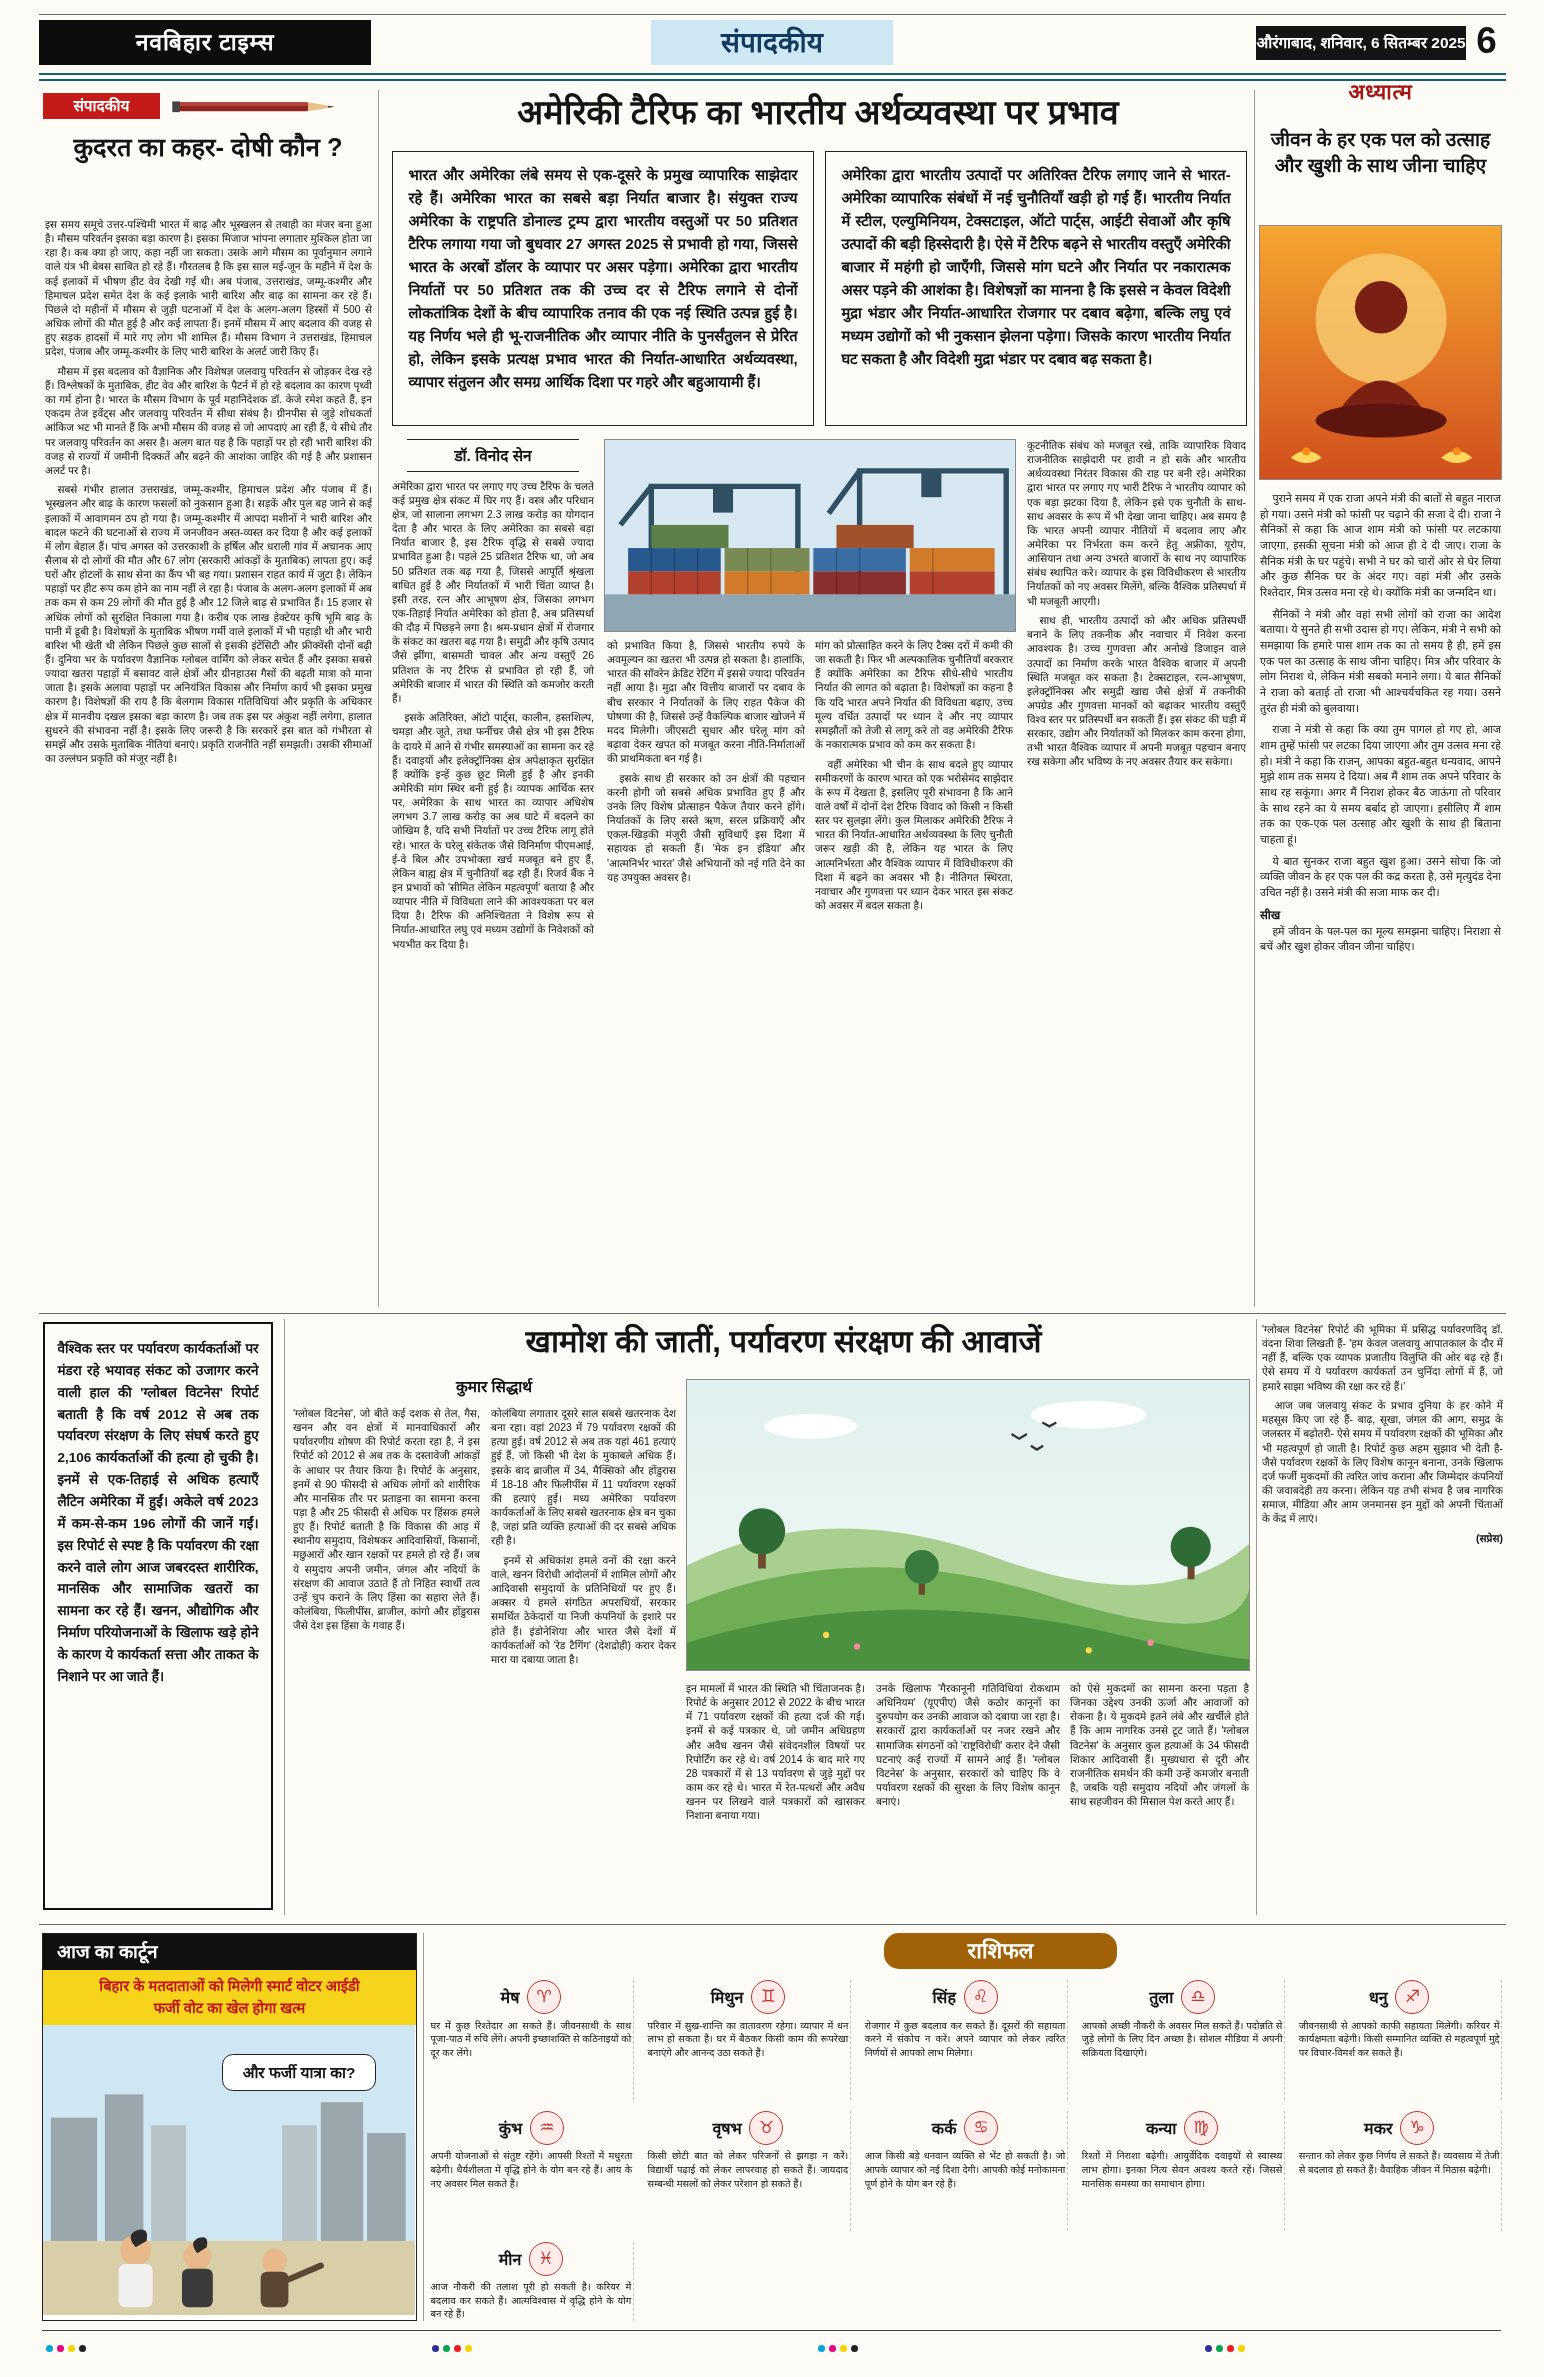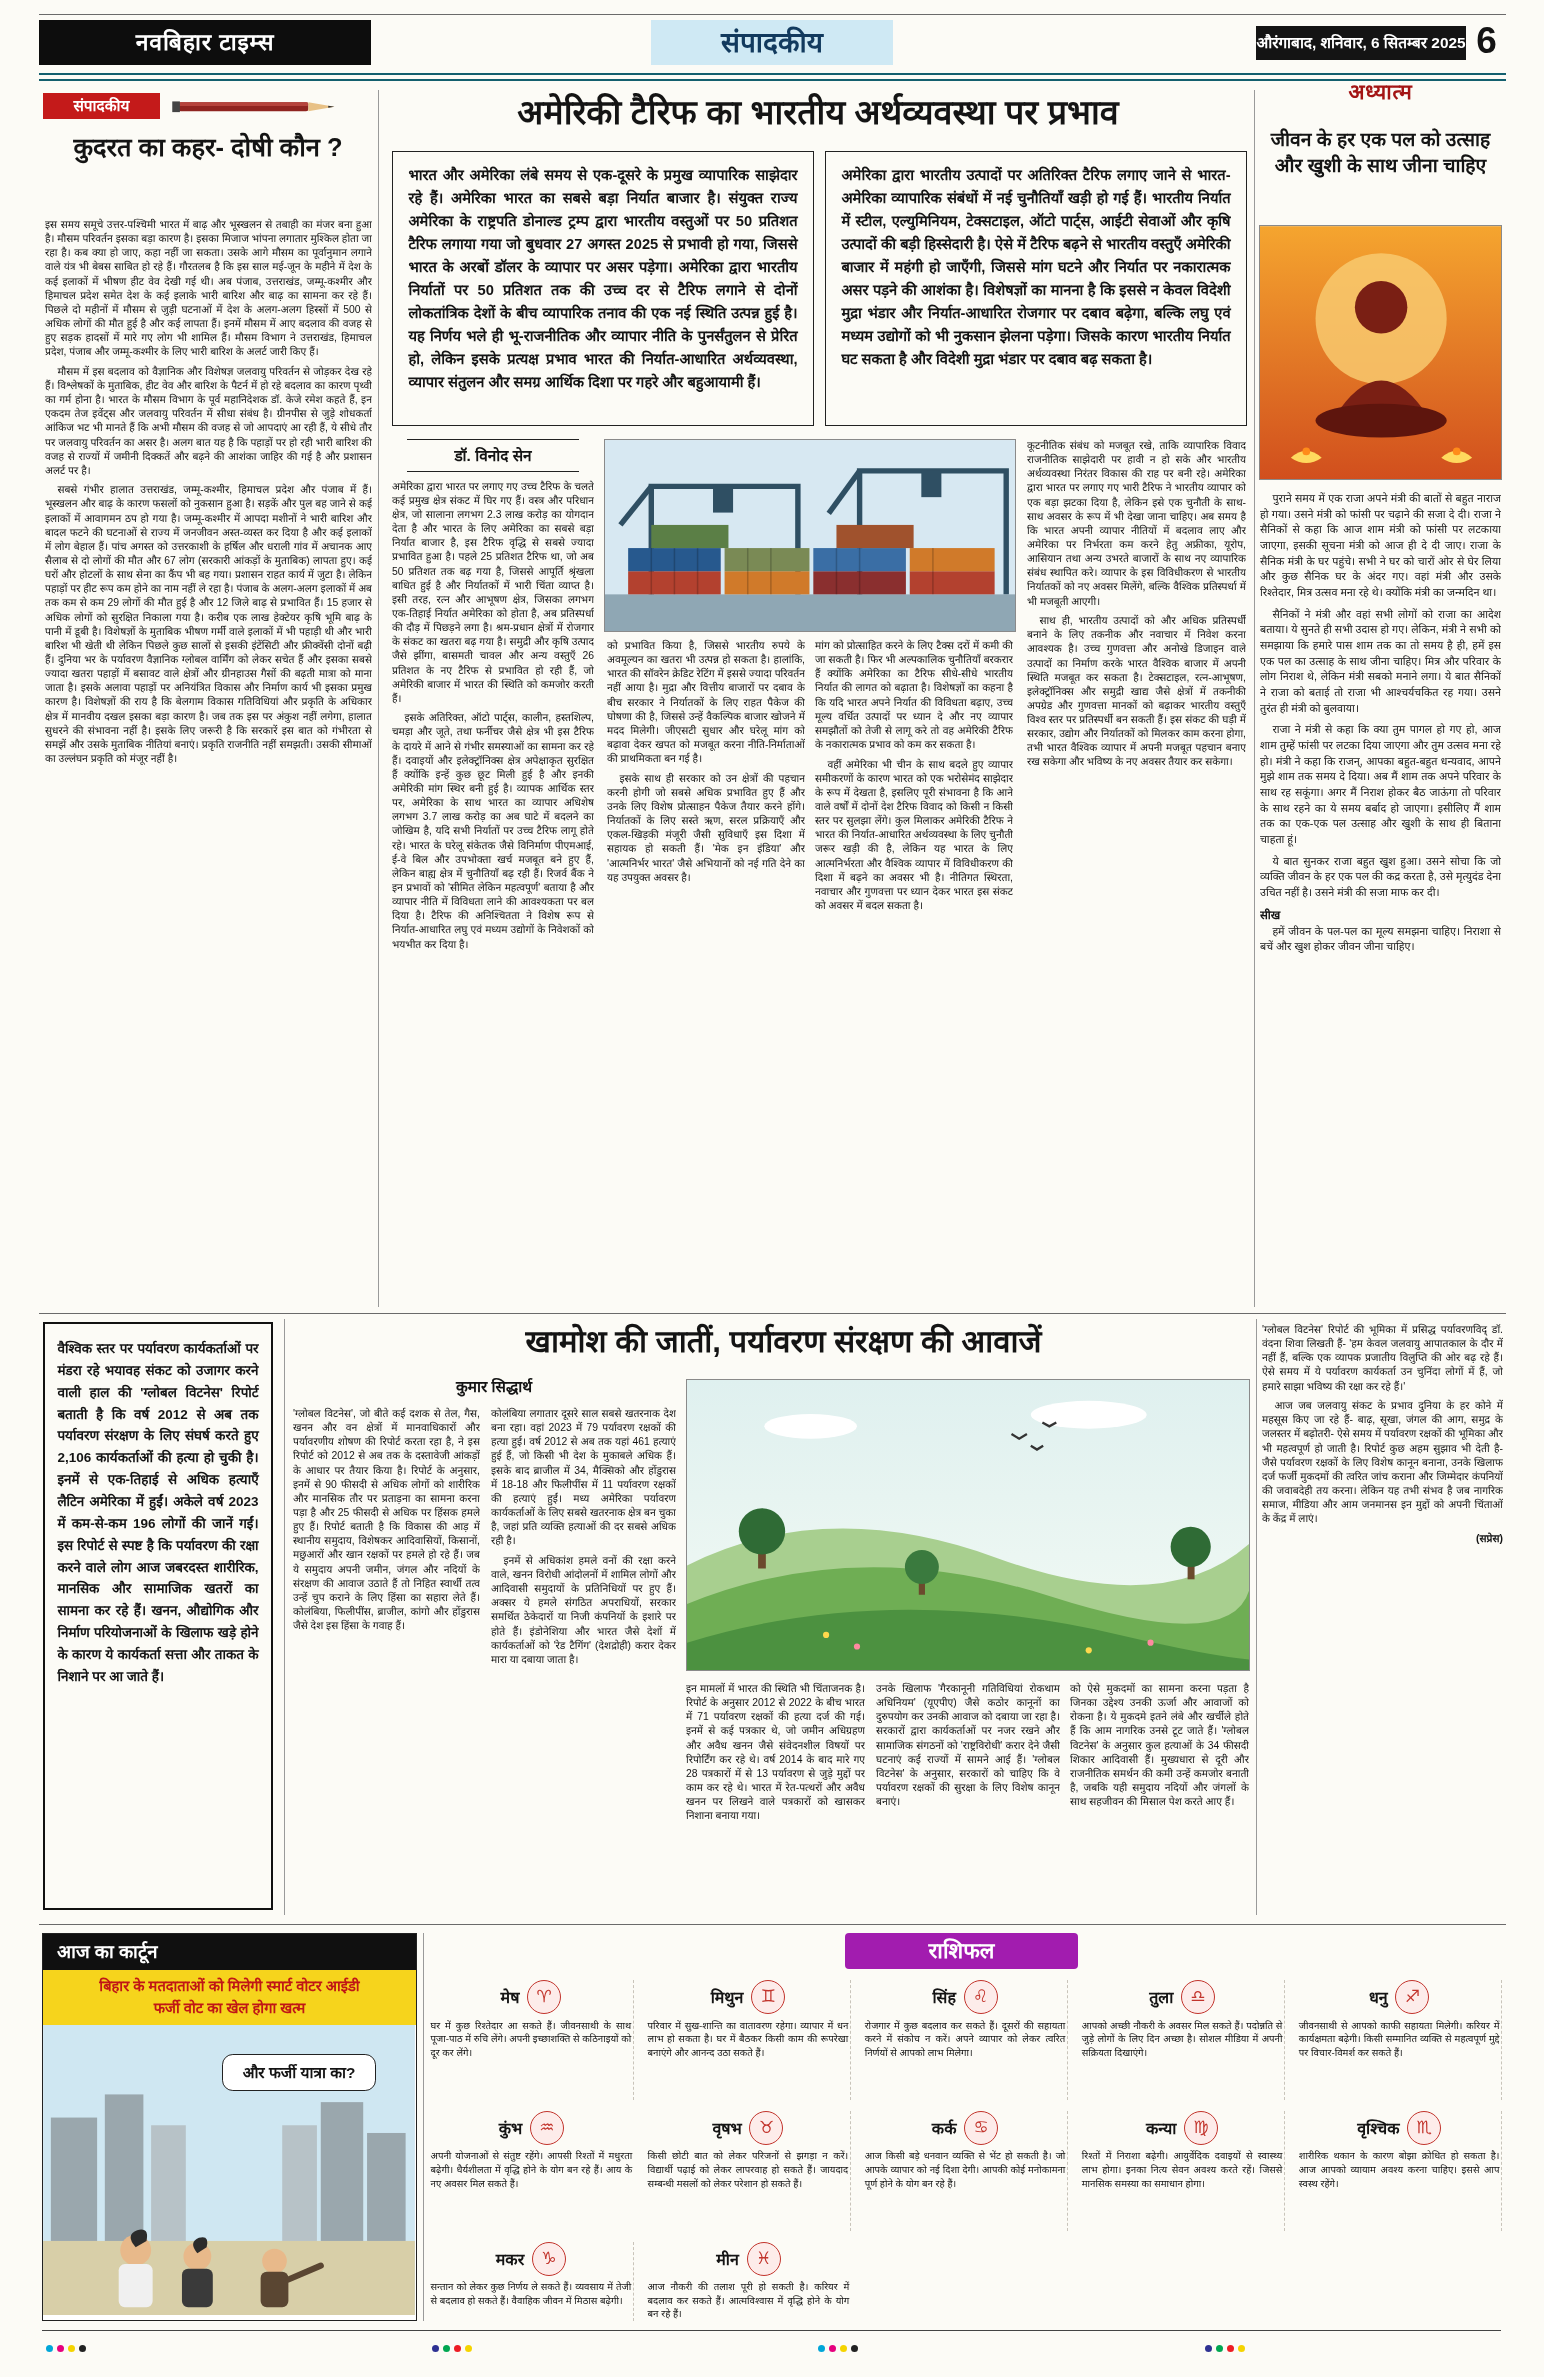--- a/index.html
+++ b/index.html
@@ -42,21 +42,21 @@
   .env-headline { font-size:31px; font-weight:bold; text-align:center; line-height:1.2; }
   .env-byline { font-size:15.4px; font-weight:bold; text-align:center; }
 
   .img-frame { border:0.8px solid #8a8a8a; overflow:hidden; background:#dfe8ee; }
 
   .cartoon-box { border:1.5px solid #222; overflow:hidden; background:#fff; }
   .cartoon-header { background:#101010; color:#fff; font-size:18.5px; font-weight:bold; line-height:36px; padding-left:14px; }
   .cartoon-banner { background:#f6d41c; color:#c01616; font-weight:bold; font-size:14.7px; text-align:center; line-height:1.45; padding:6.2px 4.6px; }
   .bubble { background:#fff; border:1.5px solid #222; border-radius:10.8px; font-size:15.4px; font-weight:bold; text-align:center; line-height:1.3; padding:7.7px 6.2px; }
 
-  .rashi-header { background:#a21caf; color:#fff; font-size:21.6px; font-weight:bold; text-align:center; line-height:36px; border-radius:4px; }
+  .rashi-header { background:#a16207; color:#fff; font-size:21.6px; font-weight:bold; text-align:center; line-height:36px; border-radius:15px;margin-left:39px; }
   .z-grid { display:grid; grid-template-columns:repeat(5,1fr); grid-template-rows:repeat(2,1fr); gap:10.8px 12.4px; }
   .z-cell { overflow:hidden; padding:0 1.5px; border-right:0.8px dashed #c9c4ba; }
   .z-cell:nth-child(6n) { border-right:none; }
   .z-head { display:flex; align-items:center; justify-content:center; gap:7.7px; margin-bottom:4.6px; }
   .z-name { font-size:16px; font-weight:bold; }
   .z-icon { width:34px; height:34px; border:1.5px solid #c2342c; border-radius:50%; background:#fdecea; color:#c2342c;
             font-size:17px; text-align:center; line-height:31px; }
   .z-text { font-size:9.7px; line-height:1.4; text-align:justify; }
 
   .dot { width:7px; height:7px; border-radius:50%; display:inline-block; margin-right:3.9px; }
@@ -349,27 +349,20 @@
     </div>
     <div class="z-cell">
       <div class="z-head">
           <span class="z-name">कन्या</span>
           <span class="z-icon">♍</span>
         </div>
       <div class="z-text">रिश्तों में निराशा बढ़ेगी। आयुर्वेदिक दवाइयों से स्वास्थ्य लाभ होगा। इनका नित्य सेवन अवश्य करते रहें। जिससे मानसिक समस्या का समाधान होगा।</div>
     </div>
     <div class="z-cell">
       <div class="z-head">
-          <span class="z-name">वृश्चिक</span>
-          <span class="z-icon">♏</span>
-        </div>
-      <div class="z-text">शारीरिक थकान के कारण बोझा क्रोधित हो सकता है। आज आपको व्यायाम अवश्य करना चाहिए। इससे आप स्वस्थ रहेंगे।</div>
-    </div>
-    <div class="z-cell">
-      <div class="z-head">
           <span class="z-name">मकर</span>
           <span class="z-icon">♑</span>
         </div>
       <div class="z-text">सन्तान को लेकर कुछ निर्णय ले सकते हैं। व्यवसाय में तेजी से बदलाव हो सकते हैं। वैवाहिक जीवन में मिठास बढ़ेगी।</div>
     </div>
     <div class="z-cell">
       <div class="z-head">
           <span class="z-name">मीन</span>
           <span class="z-icon">♓</span>
         </div>

